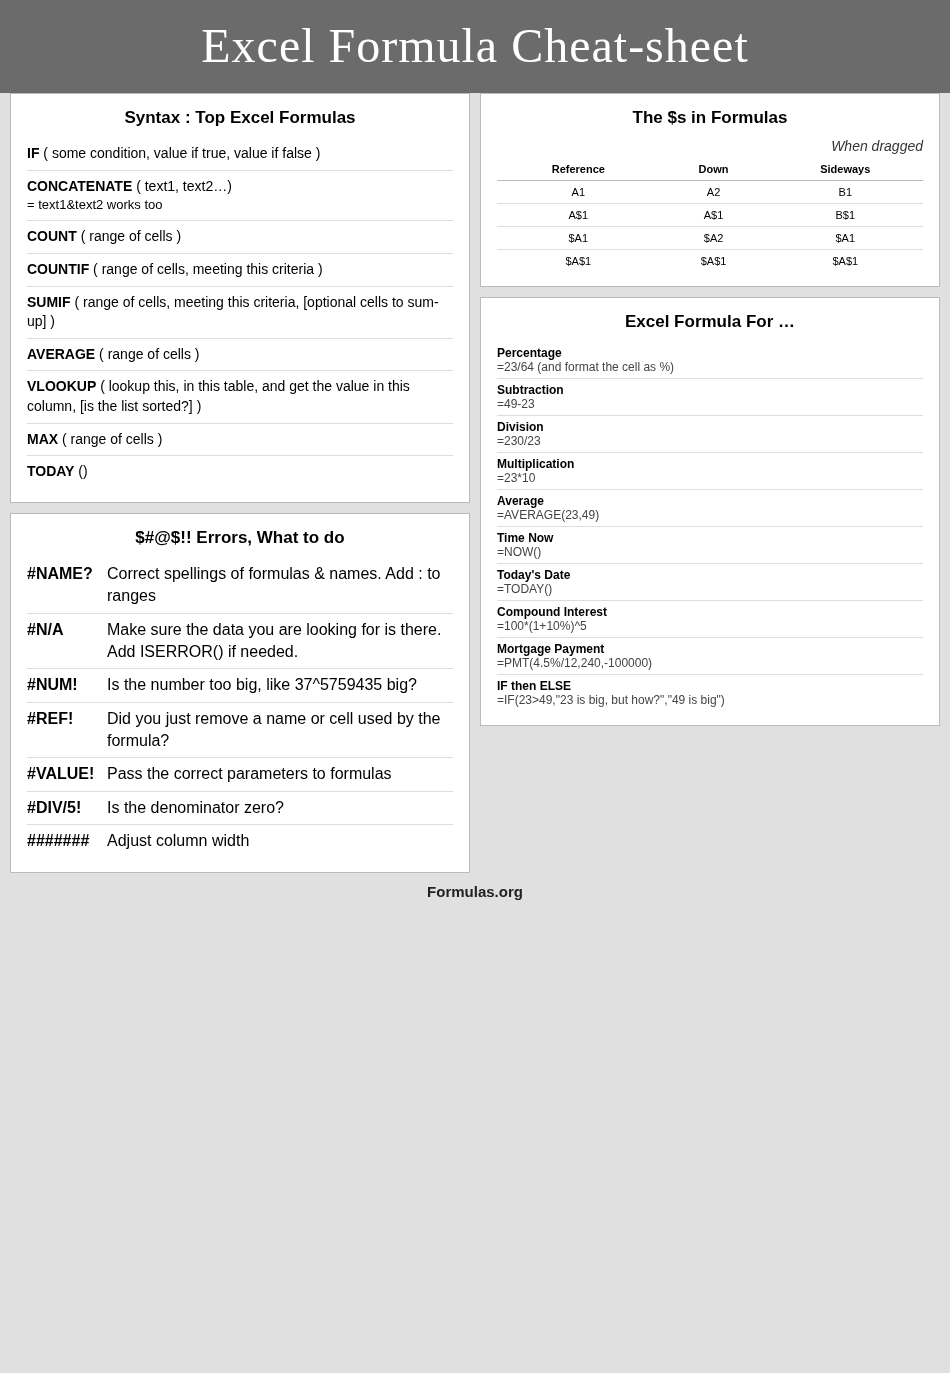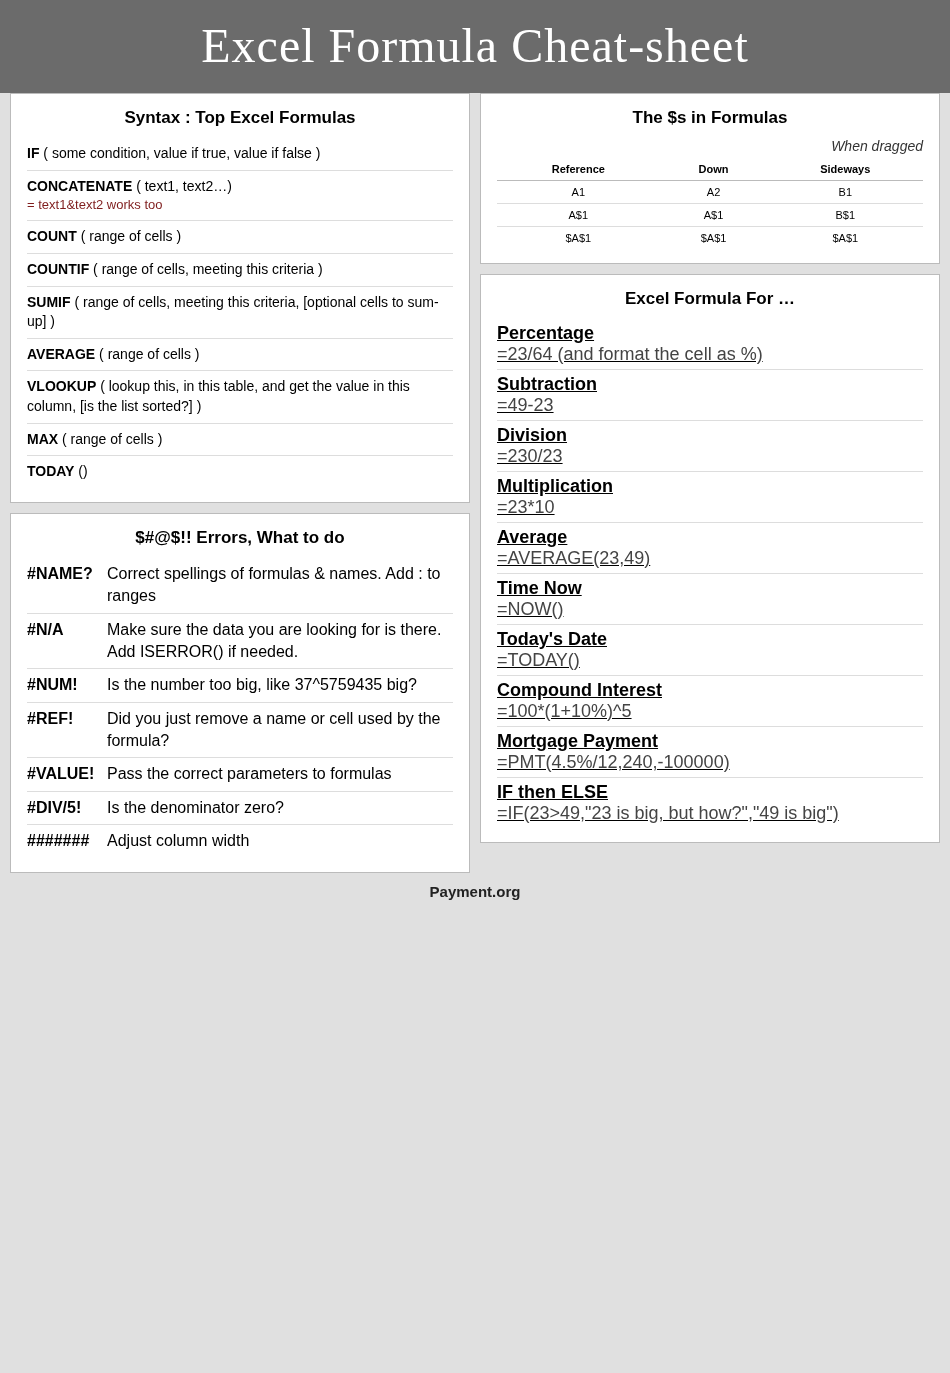--- a/index.html
+++ b/index.html
@@ -53,21 +53,21 @@
       font-size: 14px;
       line-height: 1.4;
     }
     .formula-item:last-child {
       border-bottom: none;
     }
     .formula-keyword {
       font-weight: bold;
     }
     .formula-note {
-      color: #7f1d1d;
+      color: #000000;
       font-size: 13px;
       display: block;
     }
     
     .dollar-table {
       width: 100%;
       border-collapse: collapse;
       font-size: 11px;
     }
     .dollar-table th {
@@ -105,22 +105,21 @@
       min-width: 80px;
       flex-shrink: 0;
     }
     .error-desc {
       flex: 1;
     }
     
     .formula-for-item {
       padding: 4px 0;
       border-bottom: 1px solid #ddd;
-      font-size: 18px;
-      text-decoration: underline;
+      font-size: 12px;
     }
     .formula-for-item:last-child {
       border-bottom: none;
     }
     .formula-for-label {
       font-weight: bold;
     }
     .formula-for-value {
       color: #444;
     }
@@ -212,20 +211,25 @@
               <td>A1</td>
               <td>A2</td>
               <td>B1</td>
             </tr>
             <tr>
               <td>A$1</td>
               <td>A$1</td>
               <td>B$1</td>
             </tr>
             <tr>
+              <td>$A1</td>
+              <td>$A2</td>
+              <td>$A1</td>
+            </tr>
+            <tr>
               <td>$A$1</td>
               <td>$A$1</td>
               <td>$A$1</td>
             </tr>
           </tbody>
       </table>
     </div>
 
     <div class="card">
       <div class="card-title">Excel Formula For …</div>
@@ -270,14 +274,14 @@
             <div class="formula-for-label">IF then ELSE</div>
             <div class="formula-for-value">=IF(23&gt;49,"23 is big, but how?","49 is big")</div>
           </div>
         </div>
     </div>
 
   </div>
 </div>
 
 <div class="footer">
-  <span>Payment.org</span>
+  <span>Formulas.org</span>
 </div>
 
 </body></html>

